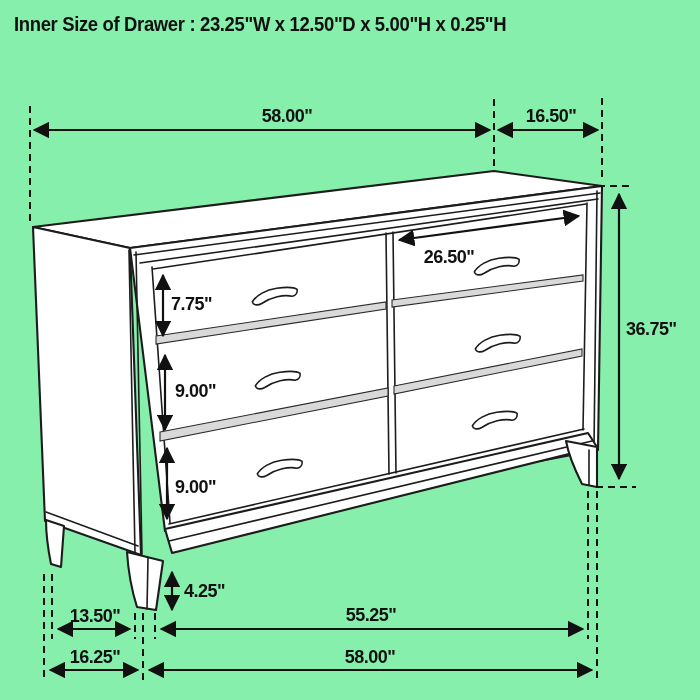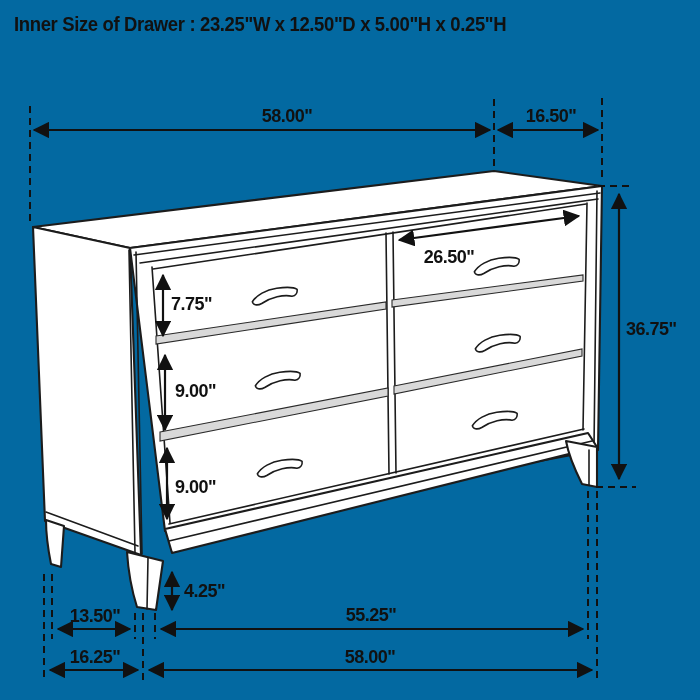--- a/index.html
+++ b/index.html
@@ -1,16 +1,16 @@
 <!DOCTYPE html>
 <html><head>
 <meta charset="utf-8">
 <style>
   html,body{margin:0;padding:0;background:#ffffff;}
-  .canvas{position:relative;width:700px;height:700px;background:#0369a1;overflow:hidden;
+  .canvas{position:relative;width:700px;height:700px;background:#86efac;overflow:hidden;
           font-family:"Liberation Sans","DejaVu Sans",sans-serif;}
   .page-title{position:absolute;left:14px;top:12px;margin:0;font-size:21px;font-weight:bold;
               color:#111;letter-spacing:-0.4px;white-space:nowrap;
               transform:scaleX(0.88);transform-origin:left top;}
   svg{position:absolute;left:0;top:0;}
   svg .ln{stroke:#1c1c1c;stroke-width:1.6;fill:none;stroke-linecap:round;}
   svg .face{fill:#ffffff;stroke:#1c1c1c;stroke-width:2.1;stroke-linejoin:round;}
   svg .sep{fill:#d9d9d9;stroke:#2a2a2a;stroke-width:1.1;}
   svg .handle{fill:#ffffff;stroke:#1c1c1c;stroke-width:1.6;stroke-linejoin:round;}
   svg .dash{stroke:#111;stroke-width:2;fill:none;stroke-dasharray:7 5;}

